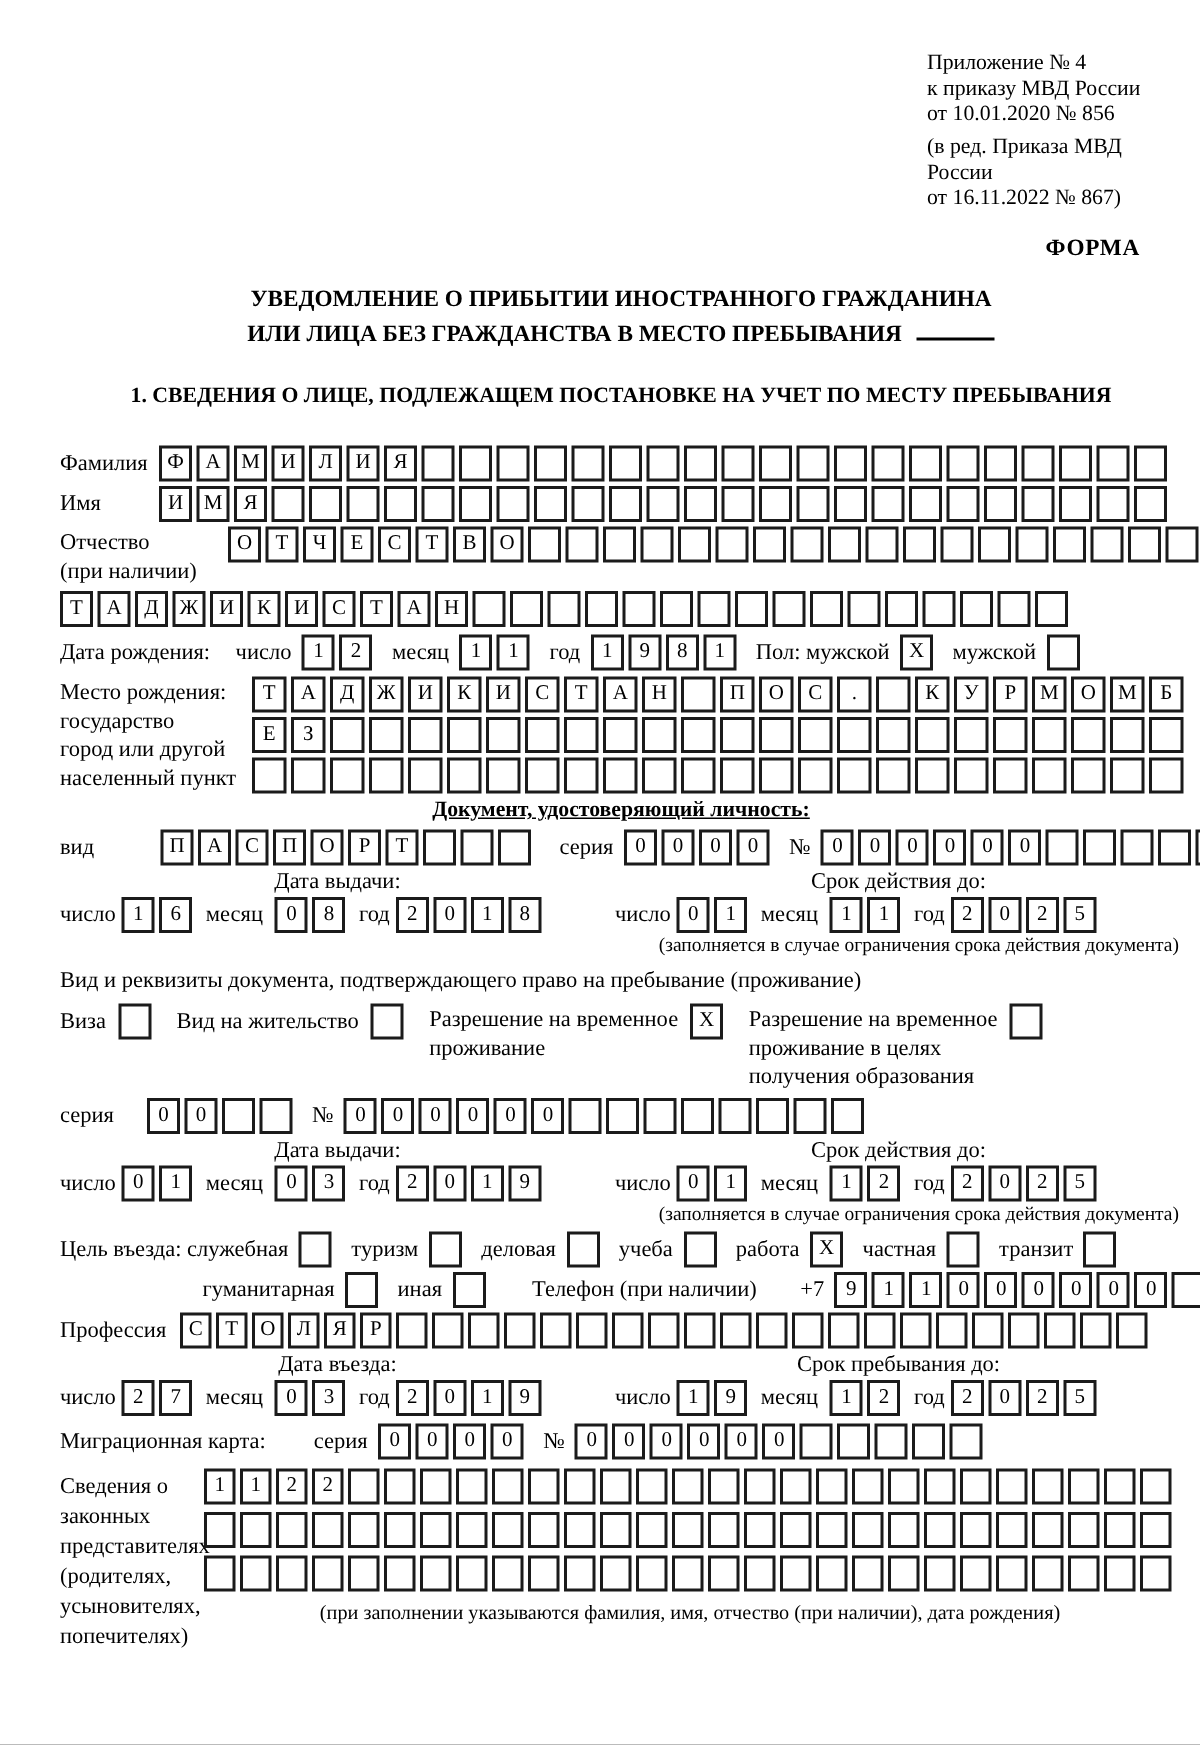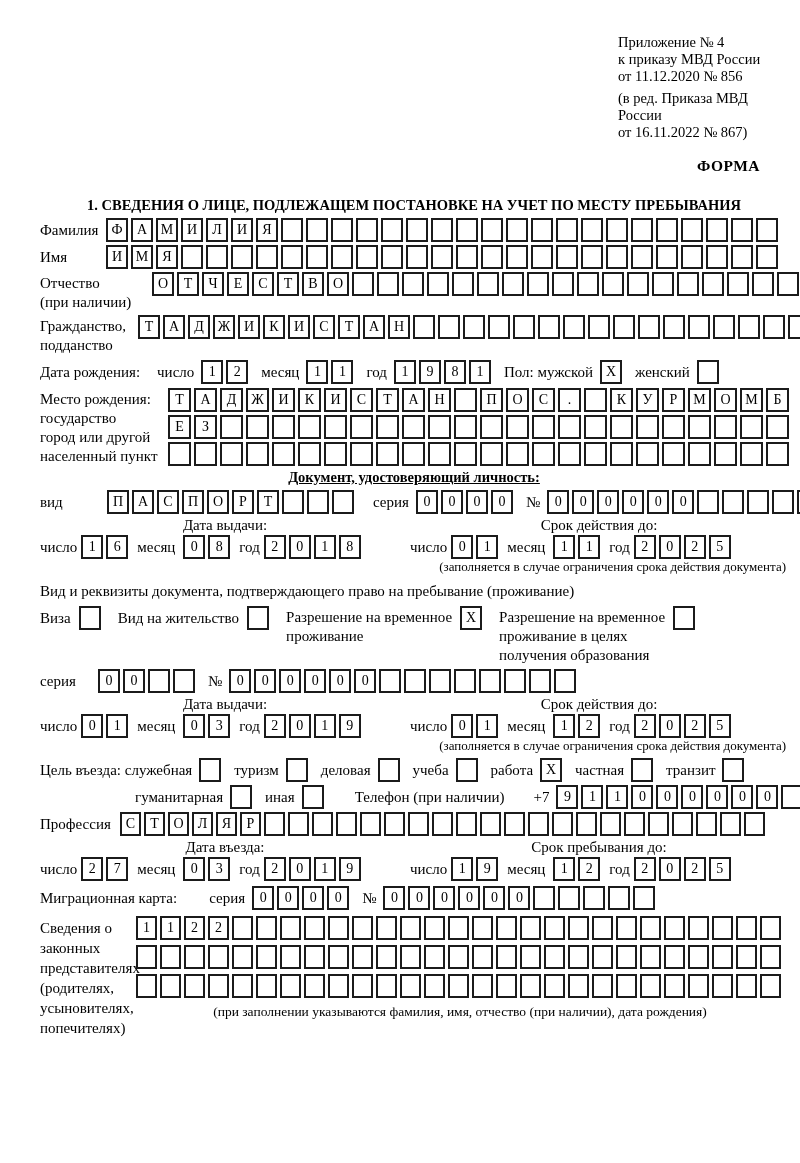--- a/index.html
+++ b/index.html
@@ -6,21 +6,21 @@
   .page {
     width:800px; height:1163px; margin:0 auto; background:#ffffff; color:#000;
     font-family:"Liberation Serif","DejaVu Serif",serif; font-size:15px;
     box-sizing:border-box; padding:34px 12px 0 40px; position:relative; overflow:hidden;
   }
   .annex { margin-left:578px; line-height:17px; font-size:14.5px; }
   .annex .gap { height:5px; }
   .forma { text-align:right; padding-right:28px; font-weight:bold; margin-top:16px; font-size:15.5px; letter-spacing:0.5px; }
   .title { text-align:center; font-weight:bold; font-size:15.5px; margin-top:14px; line-height:22px; }
   .blankline { display:inline-block; width:52px; border-bottom:2px solid #000; height:14px; margin-left:10px; }
-  .sec-heading { text-align:center; font-weight:bold; font-size:14.5px; margin-top:22px; margin-bottom:4px; }
+  .sec-heading { text-align:center; font-weight:bold; font-size:14.5px; margin-top:22px; margin-bottom:24px; }
 
   .row { display:flex; align-items:flex-start; margin-bottom:3px; }
   .lbl { flex:none; line-height:24px; }
   .lbl2 { flex:none; line-height:19px; padding-top:2px; }
   .w66 { width:66px; } .w112 { width:112px; } .w98 { width:98px; }
   .w128 { width:128px; line-height:19px; padding-top:2px; } .w67 { width:67px; }
   .w80 { width:80px; } .w96 { width:96px; line-height:20px; padding-top:2px; }
 
   .cells { display:flex; flex:none; }
   .cell {
@@ -53,27 +53,31 @@
   .ml25 { margin-left:25px; }
 </style>
 </head>
 <body>
 
 <div class="page">
 
   <div class="annex">
     <div>Приложение № 4</div>
     <div>к приказу МВД России</div>
-    <div>от 11.12.2020 № 856</div>
+    <div>от 10.01.2020 № 856</div>
     <div class="gap"></div>
     <div>(в ред. Приказа МВД России</div>
     <div>от 16.11.2022 № 867)</div>
   </div>
   <div class="forma">ФОРМА</div>
 
+  <div class="title">
+    <div>УВЕДОМЛЕНИЕ О ПРИБЫТИИ ИНОСТРАННОГО ГРАЖДАНИНА</div>
+    <div><span>ИЛИ ЛИЦА БЕЗ ГРАЖДАНСТВА В МЕСТО ПРЕБЫВАНИЯ</span><span class="blankline"></span></div>
+  </div>
 
   <div class="sec-heading">1. СВЕДЕНИЯ О ЛИЦЕ, ПОДЛЕЖАЩЕМ ПОСТАНОВКЕ НА УЧЕТ ПО МЕСТУ ПРЕБЫВАНИЯ</div>
 
   <div class="row">
     <span class="lbl w66">Фамилия</span>
     <div class="cells">
         <span class="cell">Ф</span>
         <span class="cell">А</span>
         <span class="cell">М</span>
         <span class="cell">И</span>
@@ -165,24 +169,20 @@
         <span class="cell"></span>
         <span class="cell"></span>
         <span class="cell"></span>
         <span class="cell"></span>
         <span class="cell"></span>
         <span class="cell"></span>
       </div>
   </div>
 
   <div class="row">
-    <span class="lbl2 w98">
-      <div>Гражданство,</div>
-      <div>подданство</div>
-    </span>
     <div class="cells">
         <span class="cell">Т</span>
         <span class="cell">А</span>
         <span class="cell">Д</span>
         <span class="cell">Ж</span>
         <span class="cell">И</span>
         <span class="cell">К</span>
         <span class="cell">И</span>
         <span class="cell">С</span>
         <span class="cell">Т</span>
@@ -223,21 +223,21 @@
     <div class="cells">
         <span class="cell">1</span>
         <span class="cell">9</span>
         <span class="cell">8</span>
         <span class="cell">1</span>
       </div>
     <span class="inline-lbl">Пол: мужской</span>
     <div class="cells">
         <span class="cell">X</span>
       </div>
-    <span class="inline-lbl">женский</span>
+    <span class="inline-lbl">мужской</span>
     <div class="cells">
         <span class="cell"></span>
       </div>
   </div>
 
   <div class="row" style="margin-top:4px">
     <span class="lbl w128">
       <div>Место рождения:</div>
       <div>государство</div>
       <div>город или другой</div>

